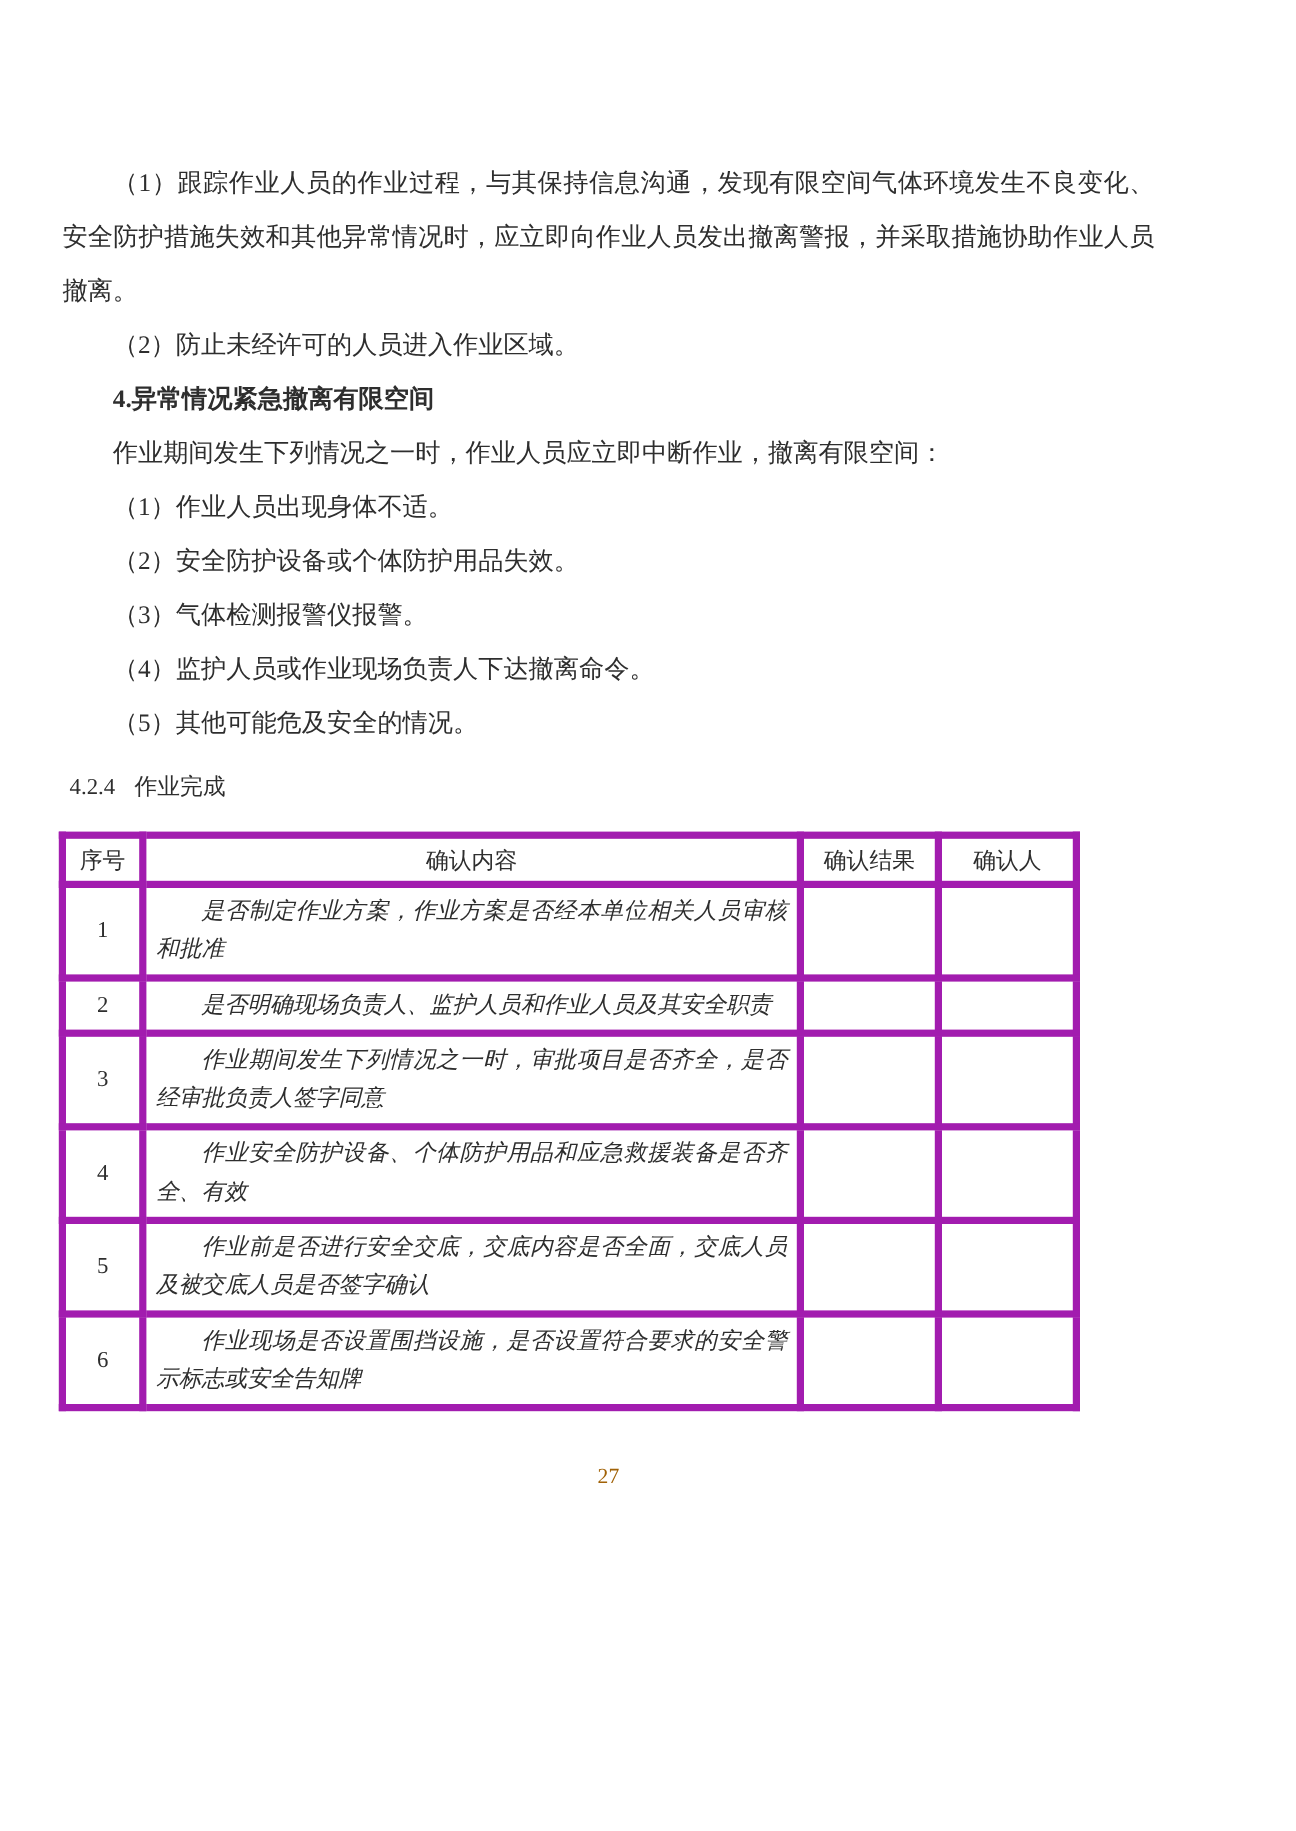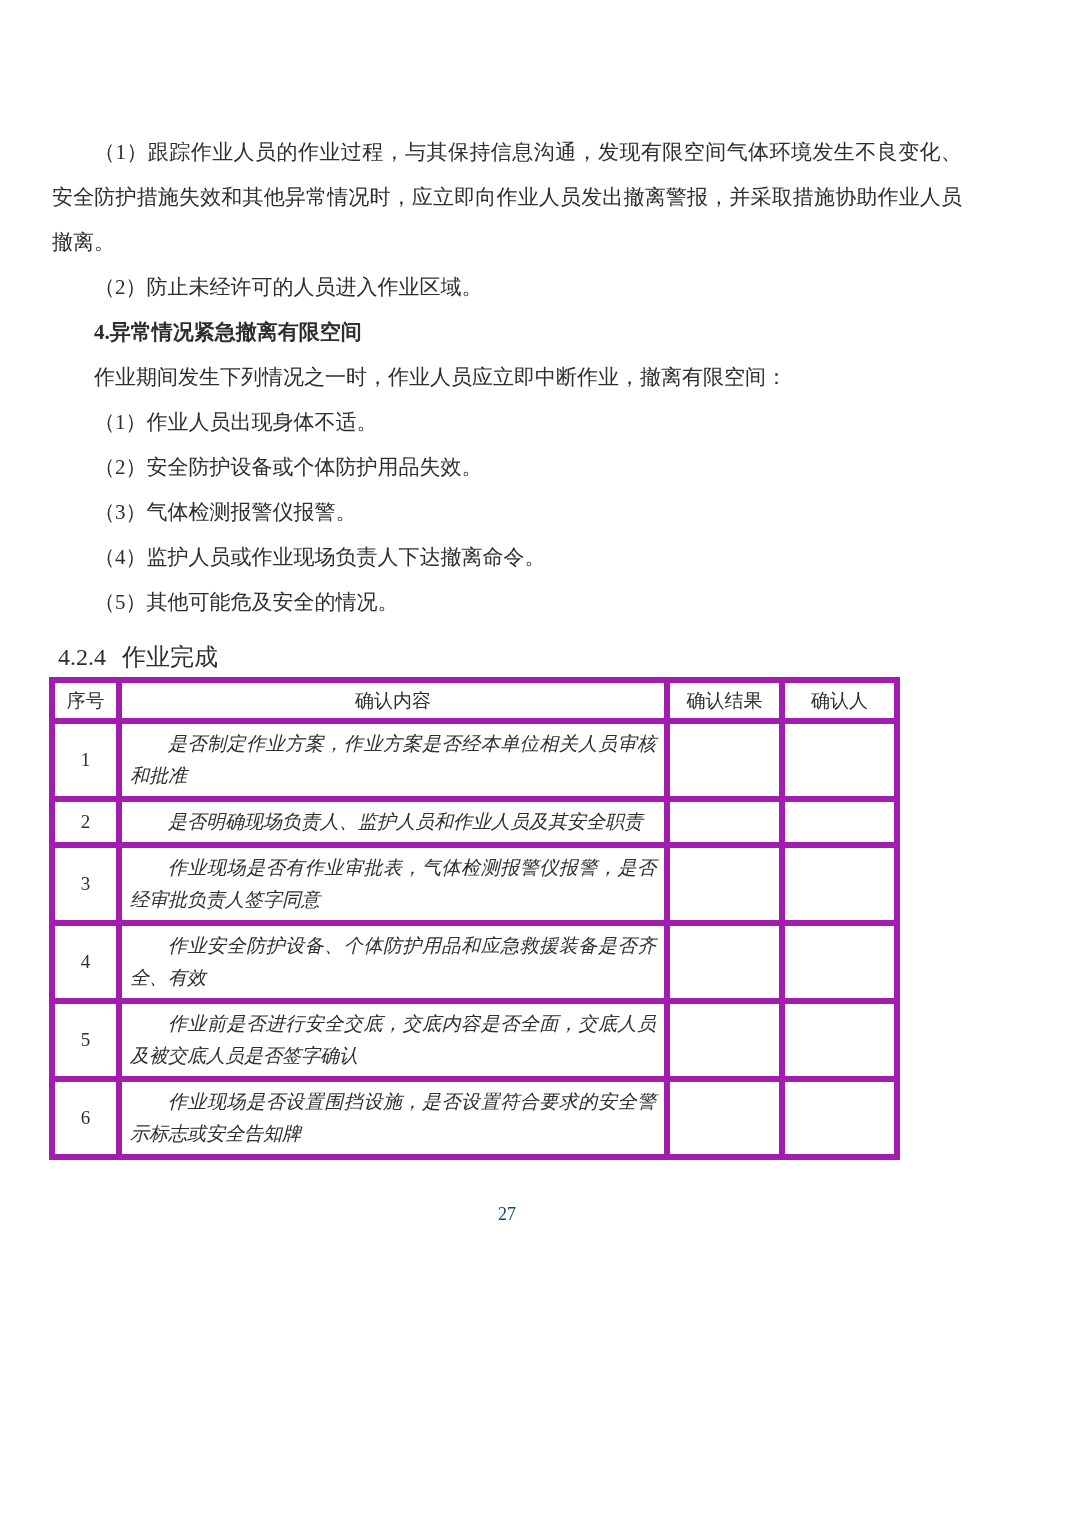--- a/index.html
+++ b/index.html
@@ -24,24 +24,24 @@
     margin: 0;
     text-indent: 2em;
   }
   .emergency-heading {
     font-weight: bold;
     text-indent: 2em;
     margin: 0;
   }
   
   .section-heading {
-    font-size: 24px;
+    font-size: 19px;
     font-weight: normal;
     line-height: 40px;
-    margin: 12px 0 0 6px;
+    margin: 12px 0 16px 6px;
   }
   .section-heading .num { margin-right: 16px; }
   
   .table-caption {
     text-align: center;
     font-size: 20px;
     line-height: 30px;
     margin: 34px 0 22px 0;
   }
   .table-caption .cap-label { margin-right: 20px; }
@@ -75,21 +75,21 @@
     line-height: 32px;
     text-align: justify;
     margin: 0;
     font-style: italic;
   }
   
   .page-number {
     text-align: center;
     font-size: 18px;
     margin-top: 44px;
-    color: #0c4a6e;
+    color: #a16207;
   }
 </style>
 </head>
 <body>
 
 <div class="page">
 
   <div class="body-block">
     <p>（1）跟踪作业人员的作业过程，与其保持信息沟通，发现有限空间气体环境发生不良变化、安全防护措施失效和其他异常情况时，应立即向作业人员发出撤离警报，并采取措施协助作业人员撤离。</p>
     <p>（2）防止未经许可的人员进入作业区域。</p>
@@ -136,21 +136,21 @@
         <td class="cell-no">2</td>
         <td class="cell-content">
             <div>是否明确现场负责人、监护人员和作业人员及其安全职责</div>
           </td>
         <td class="cell-result"></td>
         <td class="cell-confirmer"></td>
       </tr>
       <tr class="r-tall">
         <td class="cell-no">3</td>
         <td class="cell-content">
-            <div>作业现场是否有作业审批表，气体检测报警仪报警，是否经审批负责人签字同意</div>
+            <div>作业期间发生下列情况之一时，审批项目是否齐全，是否经审批负责人签字同意</div>
           </td>
         <td class="cell-result"></td>
         <td class="cell-confirmer"></td>
       </tr>
       <tr class="r-tall">
         <td class="cell-no">4</td>
         <td class="cell-content">
             <div>作业安全防护设备、个体防护用品和应急救援装备是否齐全、有效</div>
           </td>
         <td class="cell-result"></td>

